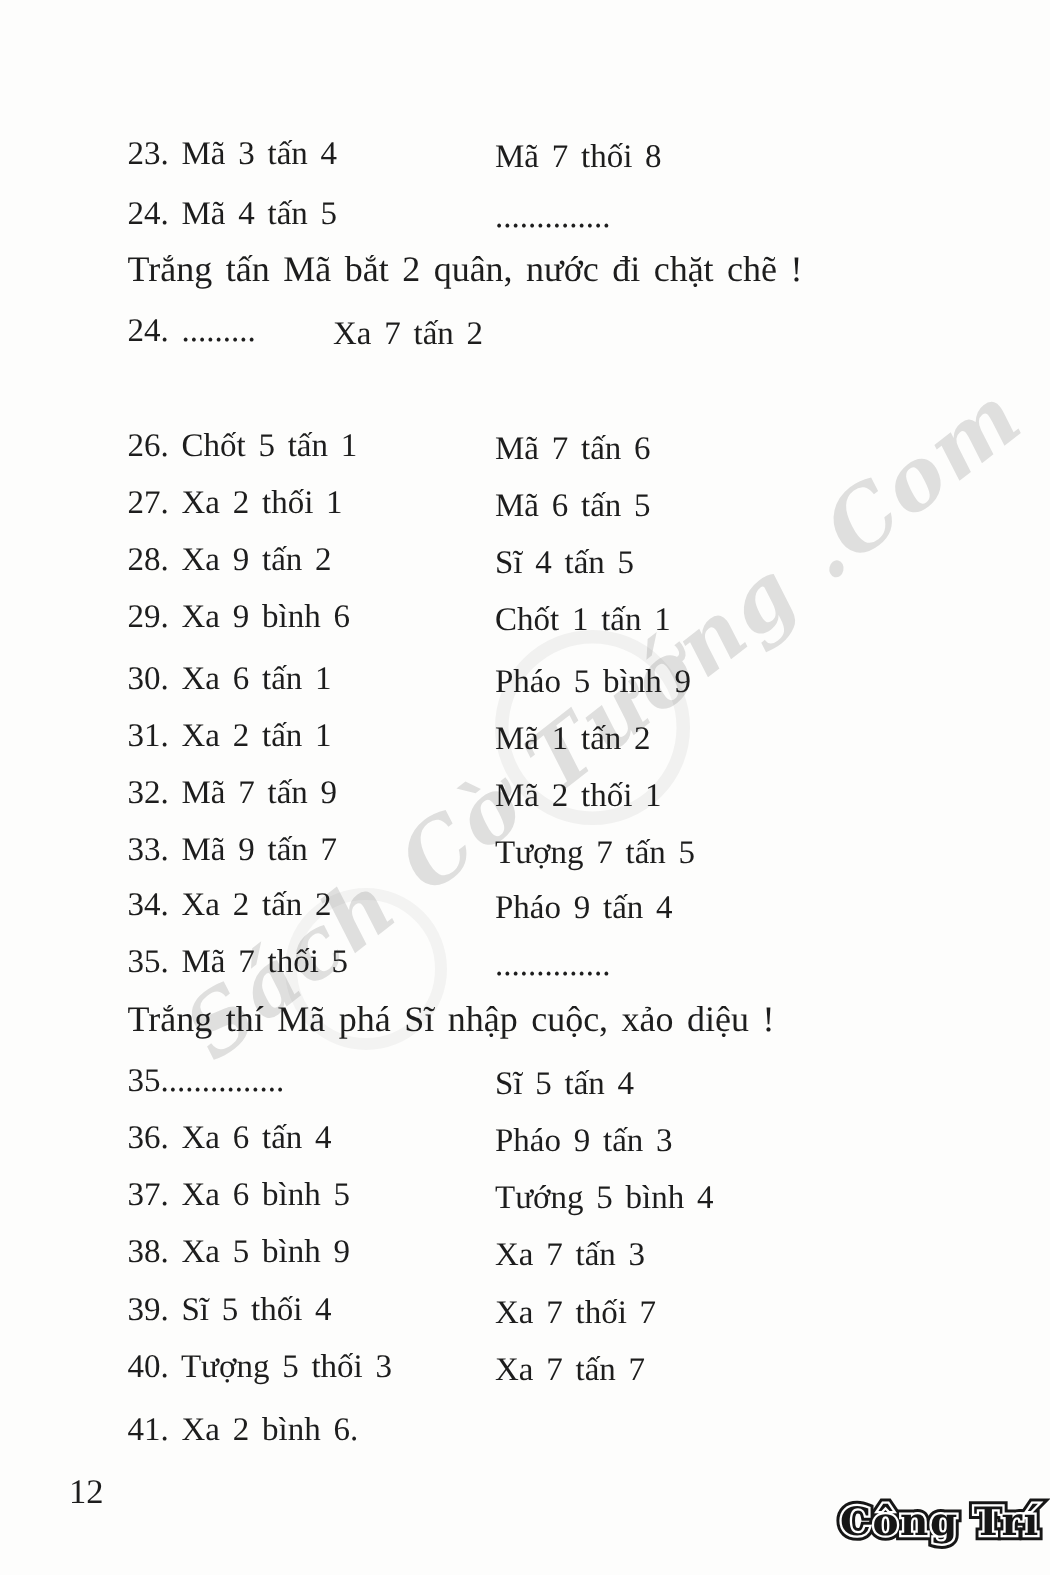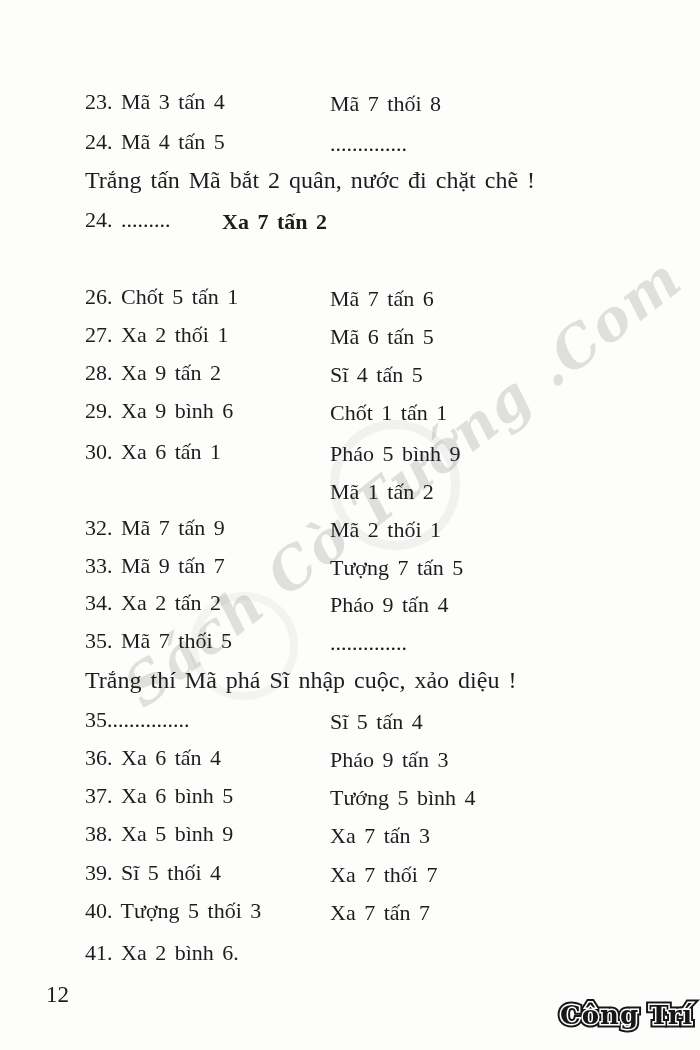--- a/index.html
+++ b/index.html
@@ -65,21 +65,20 @@
     left: 85px;
     top: 0;
   }
   .row .right {
     position: absolute;
     left: 330px;
     top: 2px;
   }
   .row.inline-right .right {
     left: 222px;
-    font-weight: bold;
   }
   .comment {
     position: absolute;
     left: 85px;
     font-size: 24px;
     line-height: 28px;
     word-spacing: 3px;
     white-space: pre;
   }
   .page-number {
@@ -147,20 +146,21 @@
   </div>
   <div class="row" style="top:397px">
     <span class="left">29. Xa 9 bình 6</span>
     <span class="right">Chốt 1 tấn 1</span>
   </div>
   <div class="row" style="top:438px">
     <span class="left">30. Xa 6 tấn 1</span>
     <span class="right">Pháo 5 bình 9</span>
   </div>
   <div class="row" style="top:476px">
+    <span class="left">31. Xa 2 tấn 1</span>
     <span class="right">Mã 1 tấn 2</span>
   </div>
   <div class="row" style="top:514px">
     <span class="left">32. Mã 7 tấn 9</span>
     <span class="right">Mã 2 thối 1</span>
   </div>
   <div class="row" style="top:552px">
     <span class="left">33. Mã 9 tấn 7</span>
     <span class="right">Tượng 7 tấn 5</span>
   </div>

